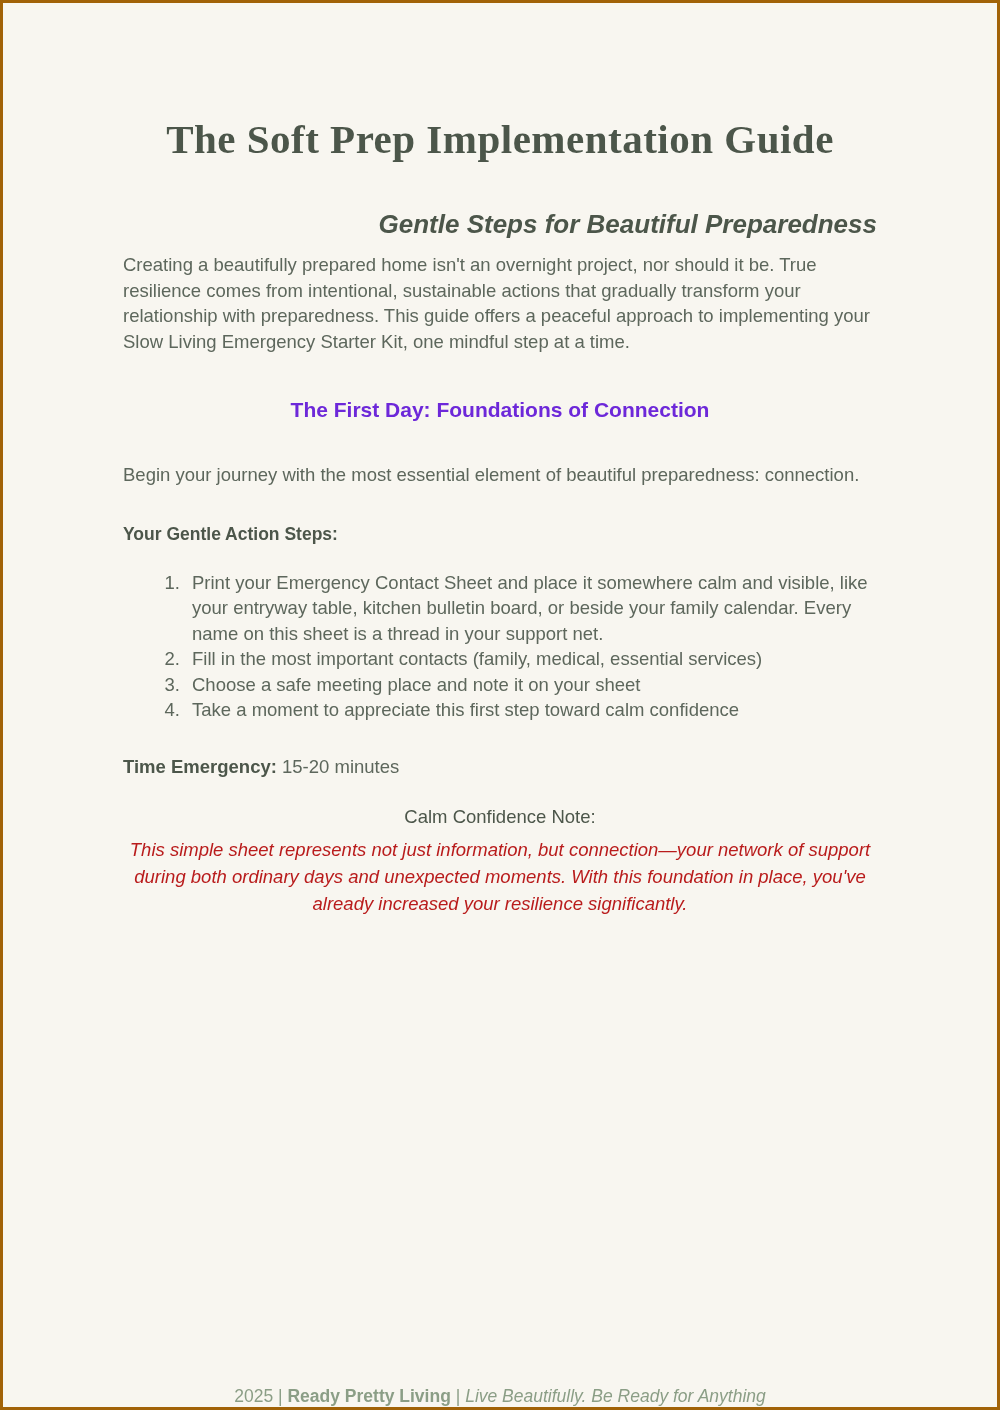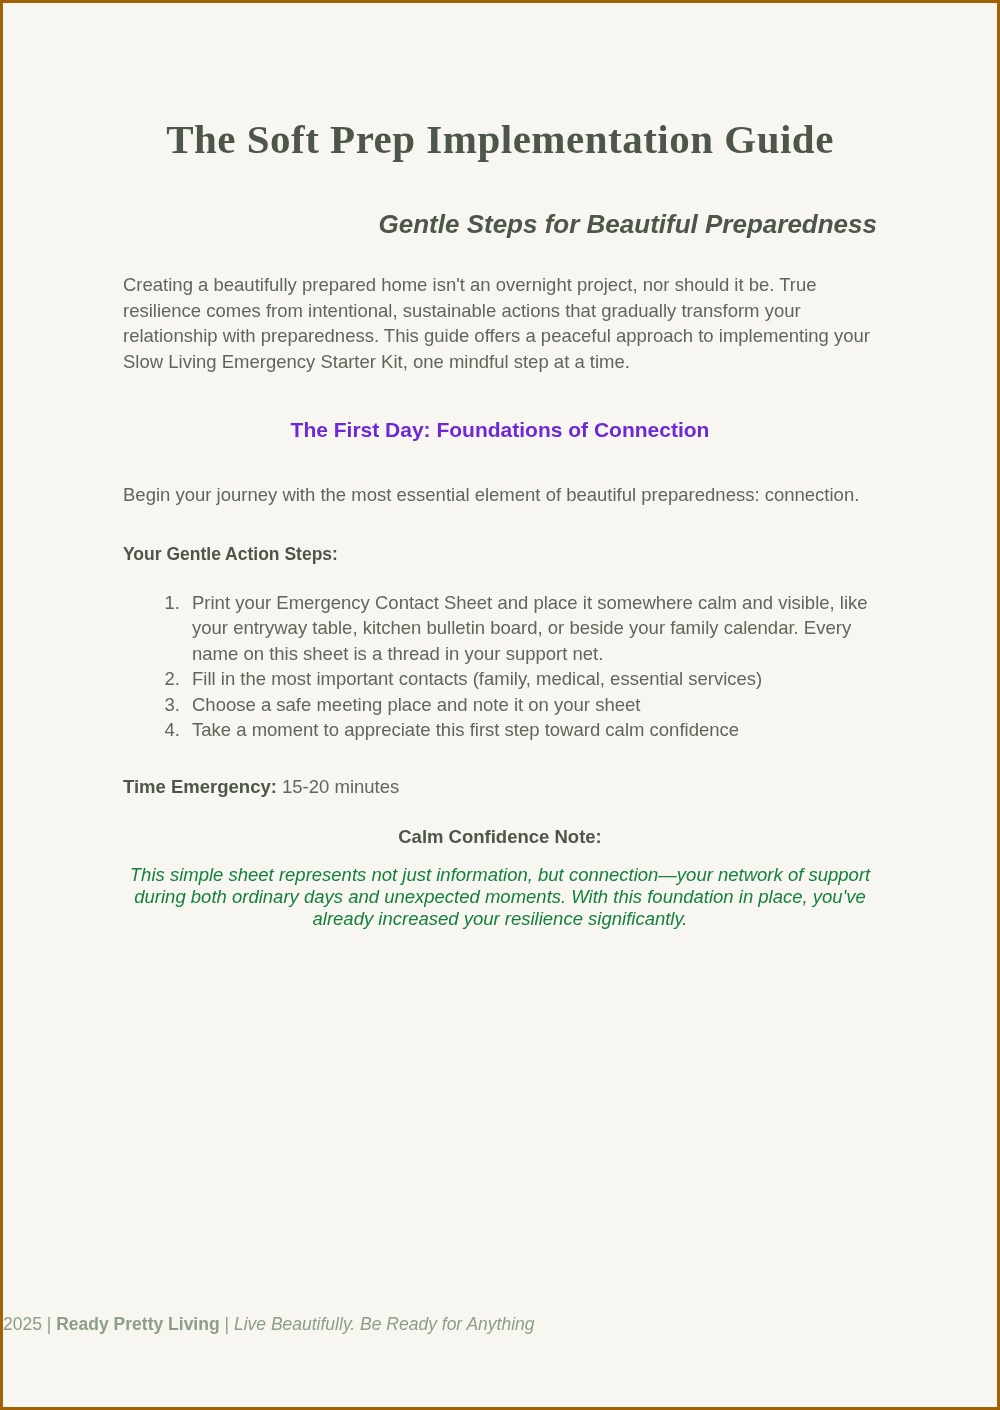--- a/index.html
+++ b/index.html
@@ -33,21 +33,21 @@
     font-weight: 700;
     font-style: italic;
     color: #4c564a;
     text-align: right;
     margin: 46px 0 0 0;
   }
   .intro {
     font-size: 18.5px;
     line-height: 25.5px;
     color: #5d675c;
-    margin: 32px 0 0 0;
+    margin: 12px 0 0 0;
   }
   .section-heading {
     font-size: 21px;
     font-weight: 700;
     color: #6d28d9;
     text-align: center;
     margin: 44px 0 0 0;
   }
   .lead {
     font-size: 18.5px;
@@ -71,39 +71,38 @@
   .steps-list li { padding-left: 7px; }
   .time-line {
     font-size: 18.5px;
     line-height: 25.5px;
     color: #5d675c;
     margin: 31px 0 0 0;
   }
   .time-line .label { font-weight: 700; color: #4c564a; }
   .note-heading {
     font-size: 18.5px;
-    font-weight: 700;
+    font-weight: 400;
     color: #4c564a;
     text-align: center;
-    margin: 27px 0 16px 0;
+    margin: 27px 0 8px 0;
   }
   .note-body {
     font-size: 18.5px;
-    line-height: 22px;
+    line-height: 27px;
     font-style: italic;
-    color: #15803d;
+    color: #b91c1c;
     text-align: center;
     max-width: 746px;
     margin: 6px auto 0 auto;
   }
   .page-footer {
     margin-top: auto;
-    text-align: left;
+    text-align: center;
     color: #8b9e86;
-    padding-bottom: 72px;
   }
   .footer-line1 { font-size: 17.5px; line-height: 22px; }
   .footer-line1 .brand { font-weight: 700; }
   .footer-line1 .tagline { font-style: italic; }
   .footer-line2 { font-size: 13.5px; line-height: 18px; margin-top: 3px; }
 </style>
 </head>
 <body>
 
 <div class="page">

